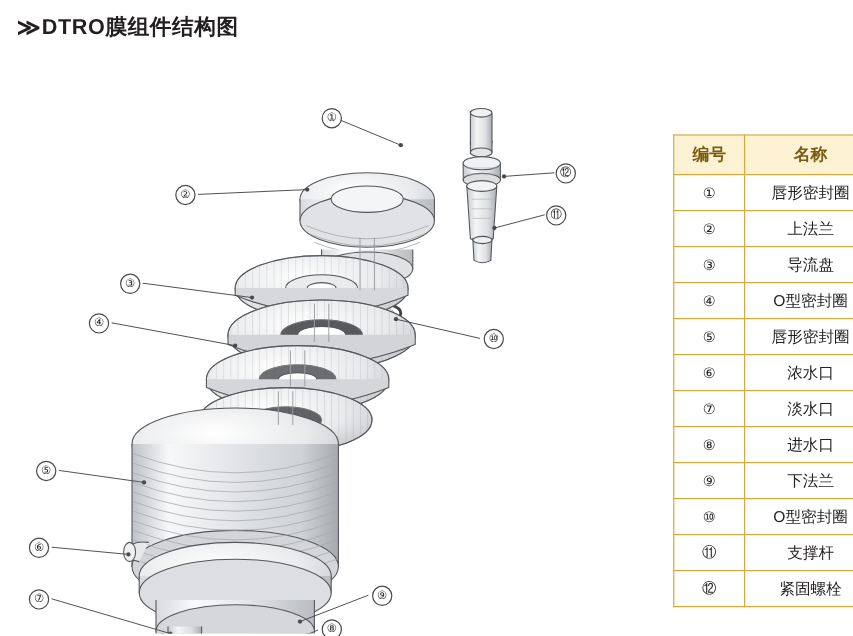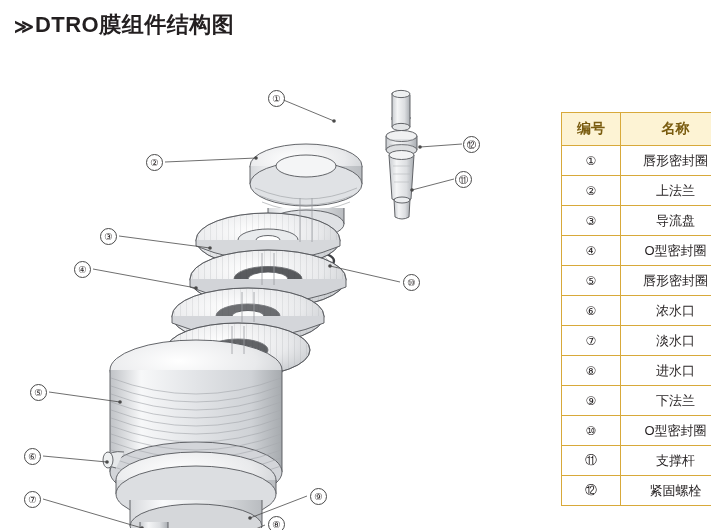--- a/index.html
+++ b/index.html
@@ -32,21 +32,21 @@
   }
   .title-chevrons {
     font-size: 19px;
     line-height: 1;
     color: #231f20;
     font-weight: bold;
     letter-spacing: -3px;
     transform: translateY(1px);
   }
   .title-text {
-    font-size: 22px;
+    font-size: 18px;
     font-weight: bold;
     color: #231f20;
     letter-spacing: 0.5px;
   }
 
   
   #diagram {
     position: absolute;
     left: 0;
     top: 48px;

